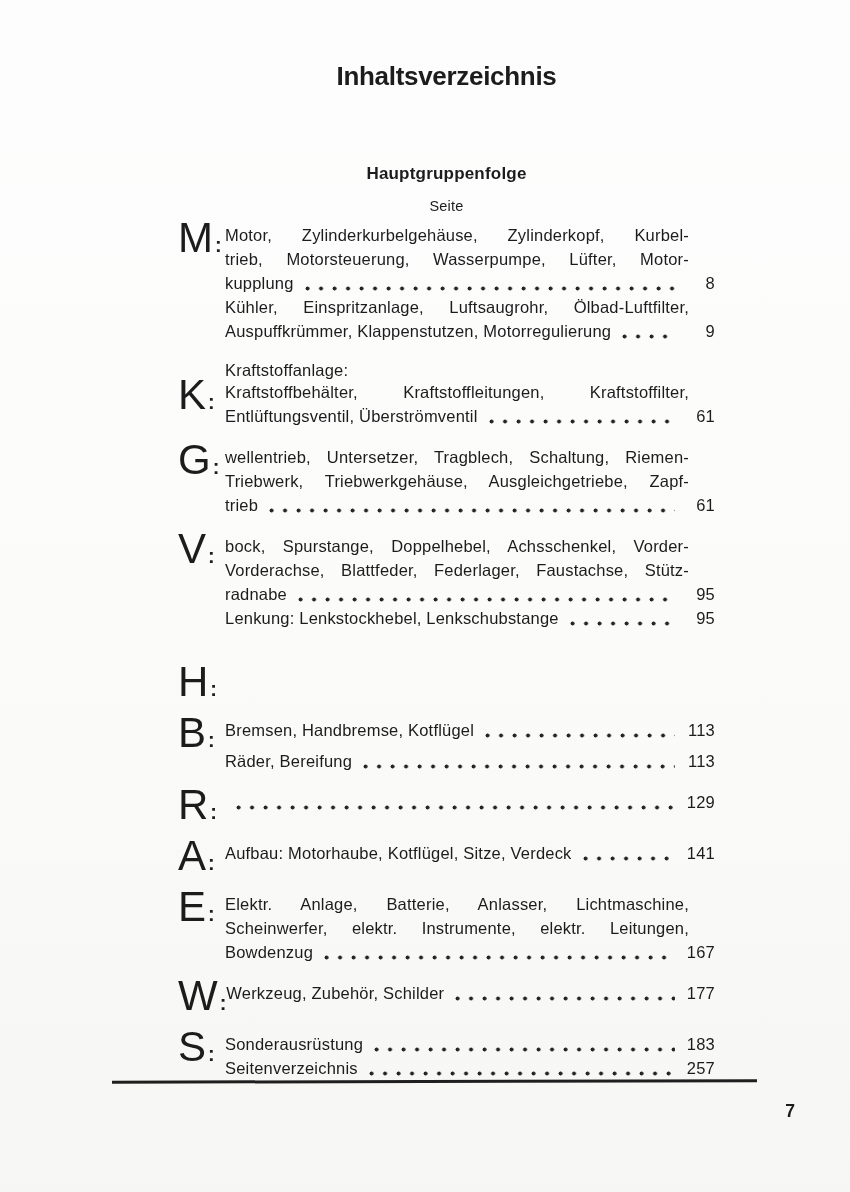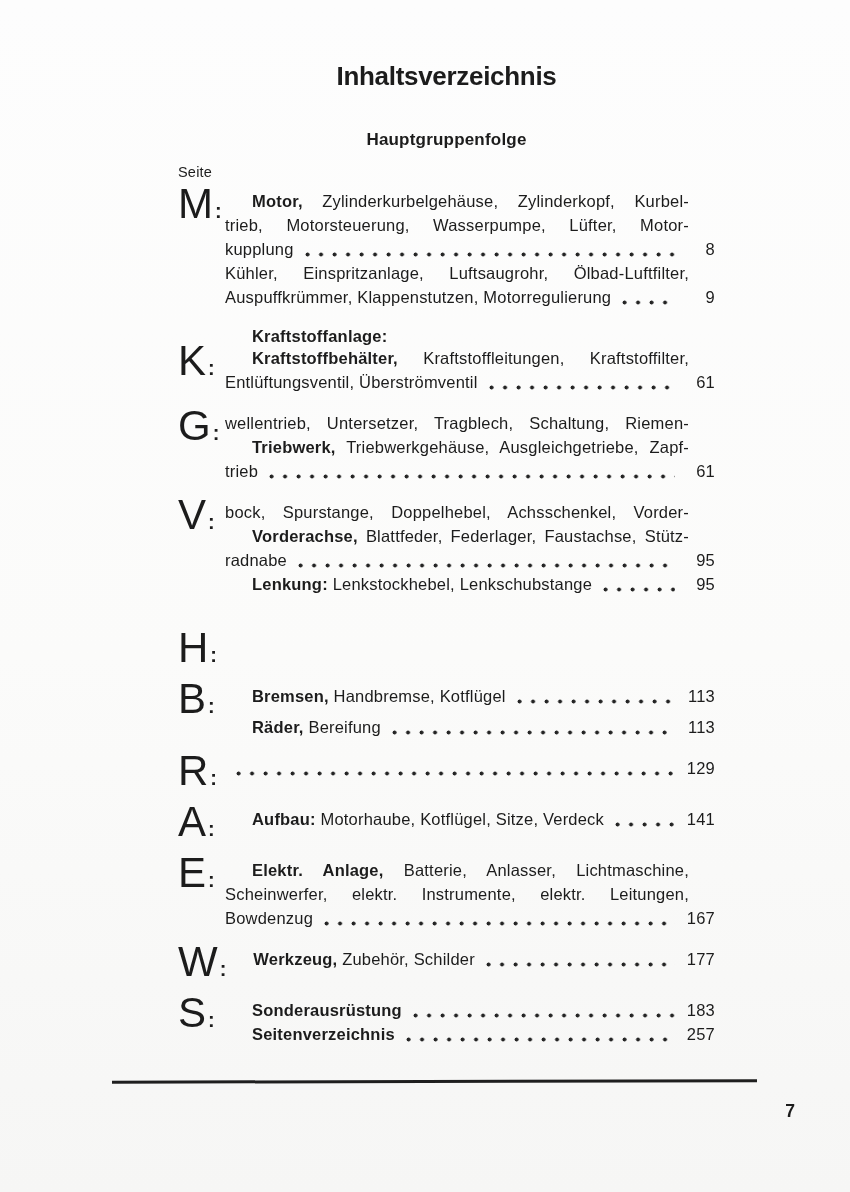--- a/index.html
+++ b/index.html
@@ -17,29 +17,29 @@
     width: 537px;
   }
   .title {
     text-align: center;
     font-size: 26px;
     font-weight: 700;
     letter-spacing: -0.3px;
     line-height: 36px;
   }
   .subtitle {
-    margin-top: 36px;
+    margin-top: 70px;
     text-align: center;
     font-size: 17px;
     font-weight: 700;
     letter-spacing: 0.2px;
   }
   .seite-label {
     margin-top: 14px;
-    text-align: left;
+    text-align: center;
     font-size: 14.5px;
     letter-spacing: 0.2px;
   }
   .toc { margin-top: 9px; }
   .entry { display: flex; margin-bottom: 17px; }
   .letter-cell {
     flex: 0 0 47px;
     display: flex;
     align-items: baseline;
   }
@@ -54,21 +54,21 @@
     font-weight: 700;
     margin-left: 2px;
   }
   .entry-content {
     flex: 1 1 auto;
     font-size: 16.5px;
     line-height: 24px;
     letter-spacing: 0.2px;
   }
   .line { line-height: 24px; white-space: nowrap; }
-  .line b { font-weight: 700; margin-left: 27px; }
+  .line b { font-weight: 400; }
   .line.tight { line-height: 20px; }
   .line.gap { margin-top: 7px; }
   .line.just {
     white-space: normal;
     text-align: justify;
     text-align-last: justify;
     padding-right: 26px;
   }
   .line.haspage { display: flex; align-items: baseline; }
   .line.haspage .txt { flex: 0 1 auto; overflow: hidden; }

